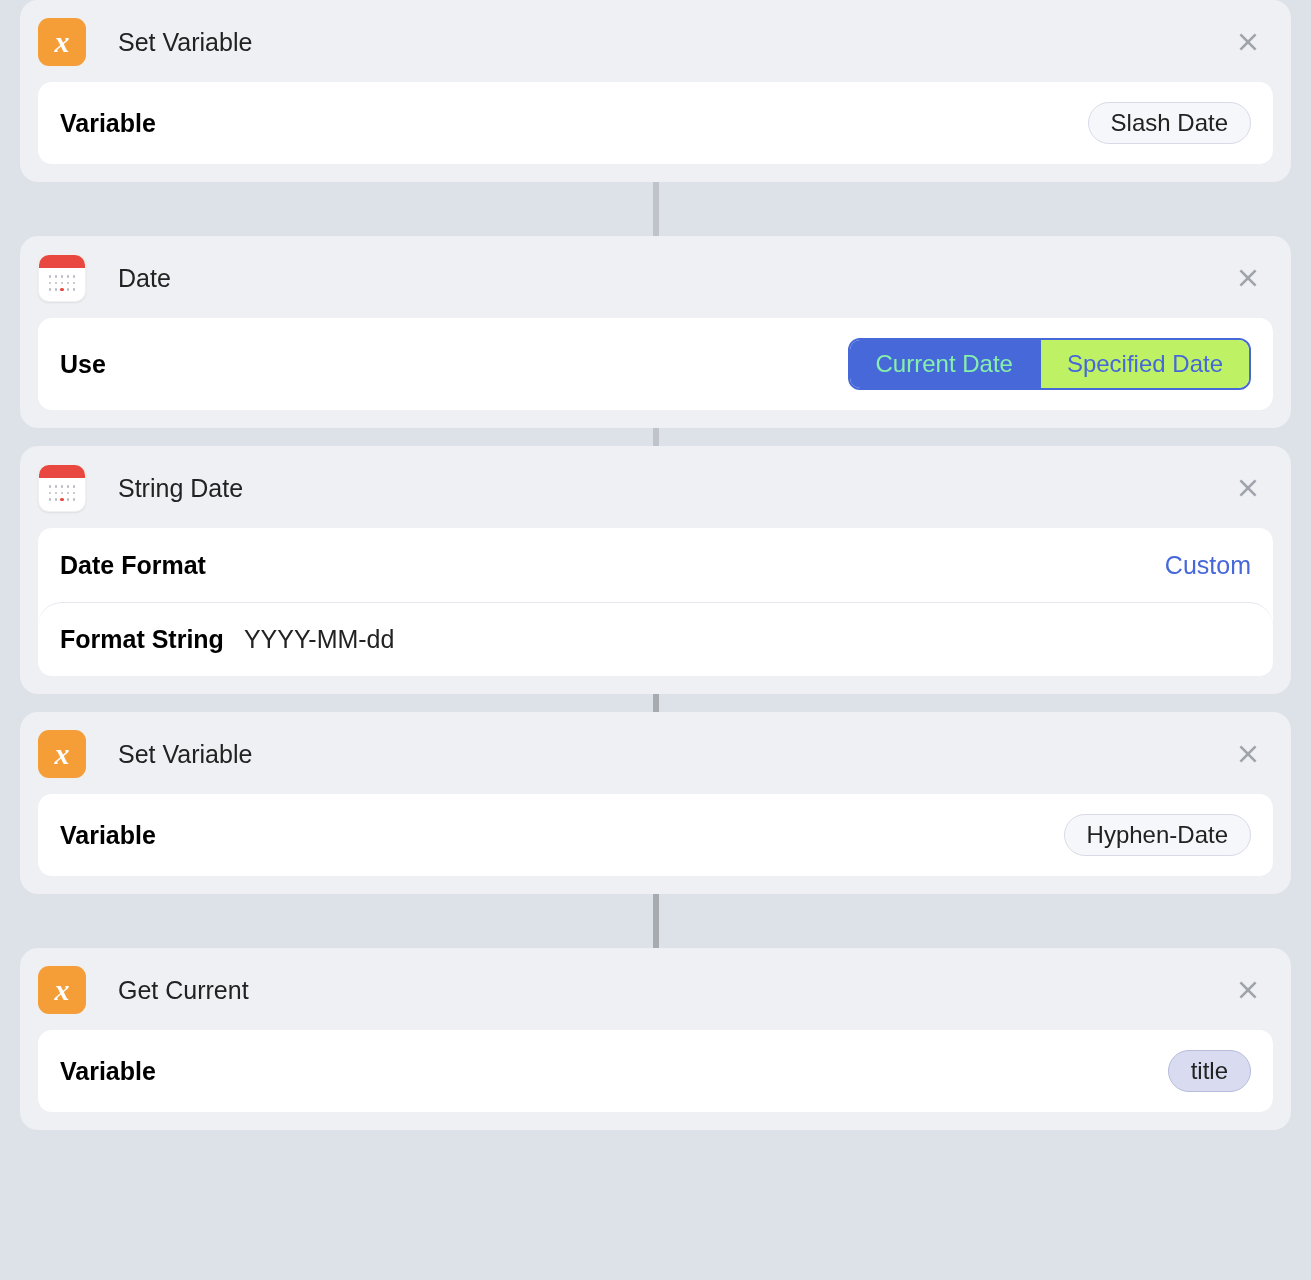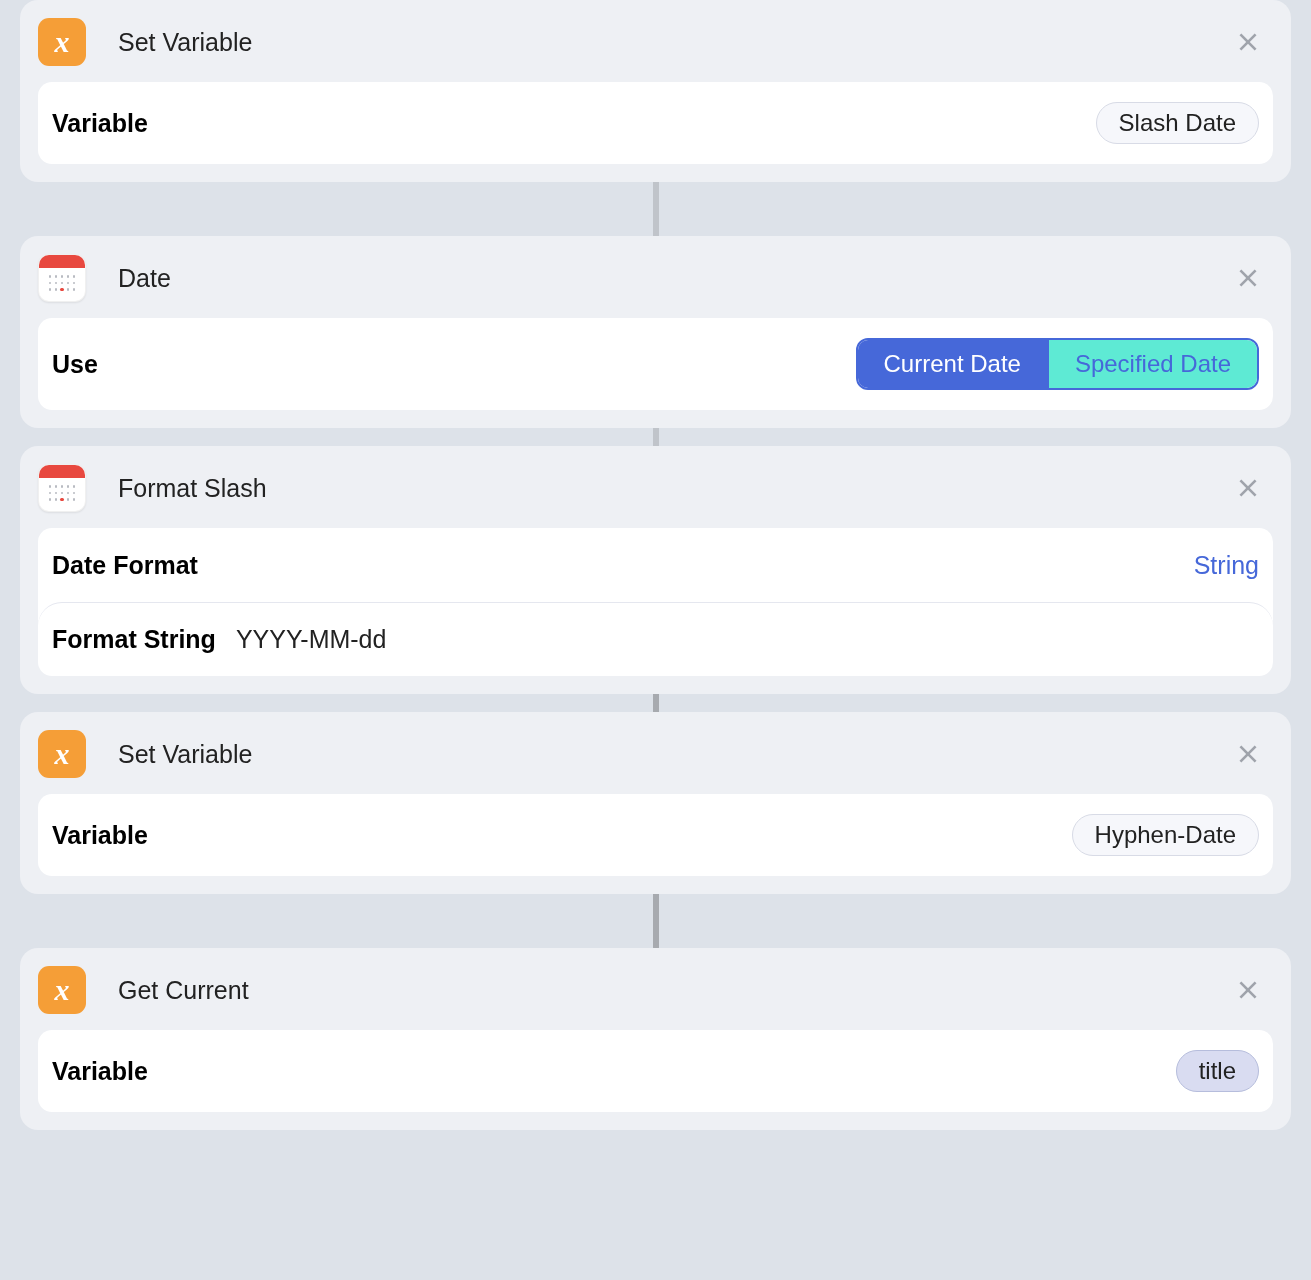--- a/index.html
+++ b/index.html
@@ -108,21 +108,21 @@
   .icon-cal .cal-dots i.today { background: var(--red); width: 3.5px; height: 3.5px; }
 
   .rows {
     background: var(--row-bg);
     border-radius: var(--inner-radius);
     overflow: hidden;
   }
   .row {
     display: flex;
     align-items: center;
-    padding: 20px 14px;
+    padding: 20px 22px;
     gap: 20px;
     min-height: 74px;
   }
   .row + .row { border-top: 1px solid var(--divider); border-radius: 24px; }
   .row-label {
     font-weight: 700;
     font-size: 25px;
     white-space: nowrap;
   }
   .row-spacer { flex: 1 1 auto; }
@@ -145,26 +145,26 @@
   .seg {
     display: flex;
     border: 2px solid var(--blue);
     border-radius: 12px;
     overflow: hidden;
   }
   .seg-opt {
     padding: 10px 26px;
     font-size: 24px;
     cursor: pointer;
-    background: #5eead4;
+    background: #bef264;
     color: var(--blue-text);
   }
   .seg-opt.active {
     background: var(--blue);
-    color: #ffffff;
+    color: #86efac;
   }
   .seg-opt + .seg-opt { border-left: 2px solid var(--blue); }
 
   .link-value {
     color: var(--blue-text);
     font-size: 25px;
     cursor: pointer;
   }
   .value-text {
     font-size: 25px;
@@ -257,33 +257,33 @@
               <i></i>
               <i></i>
               <i></i>
               <i></i>
               <i></i>
               <i class="today"></i>
               <i></i>
               <i></i>
             </div>
           </div>
-          <div class="card-title">Format Slash</div>
+          <div class="card-title">String Date</div>
           <div class="close-btn">
             <svg viewBox="0 0 24 24" fill="none">
               <line x1="5" y1="5" x2="19" y2="19"></line>
               <line x1="19" y1="5" x2="5" y2="19"></line>
             </svg>
           </div>
         </div>
         <div class="rows">
           <div class="row">
             <div class="row-label">Date Format</div>
             <div class="row-spacer"></div>
-            <div class="link-value">String</div>
+            <div class="link-value">Custom</div>
           </div>
           <div class="row">
             <div class="row-label">Format String</div>
             <div class="value-text">YYYY-MM-dd</div>
             <div class="row-spacer"></div>
           </div>
         </div>
       </div>
       <div class="card">
         <div class="card-header">

